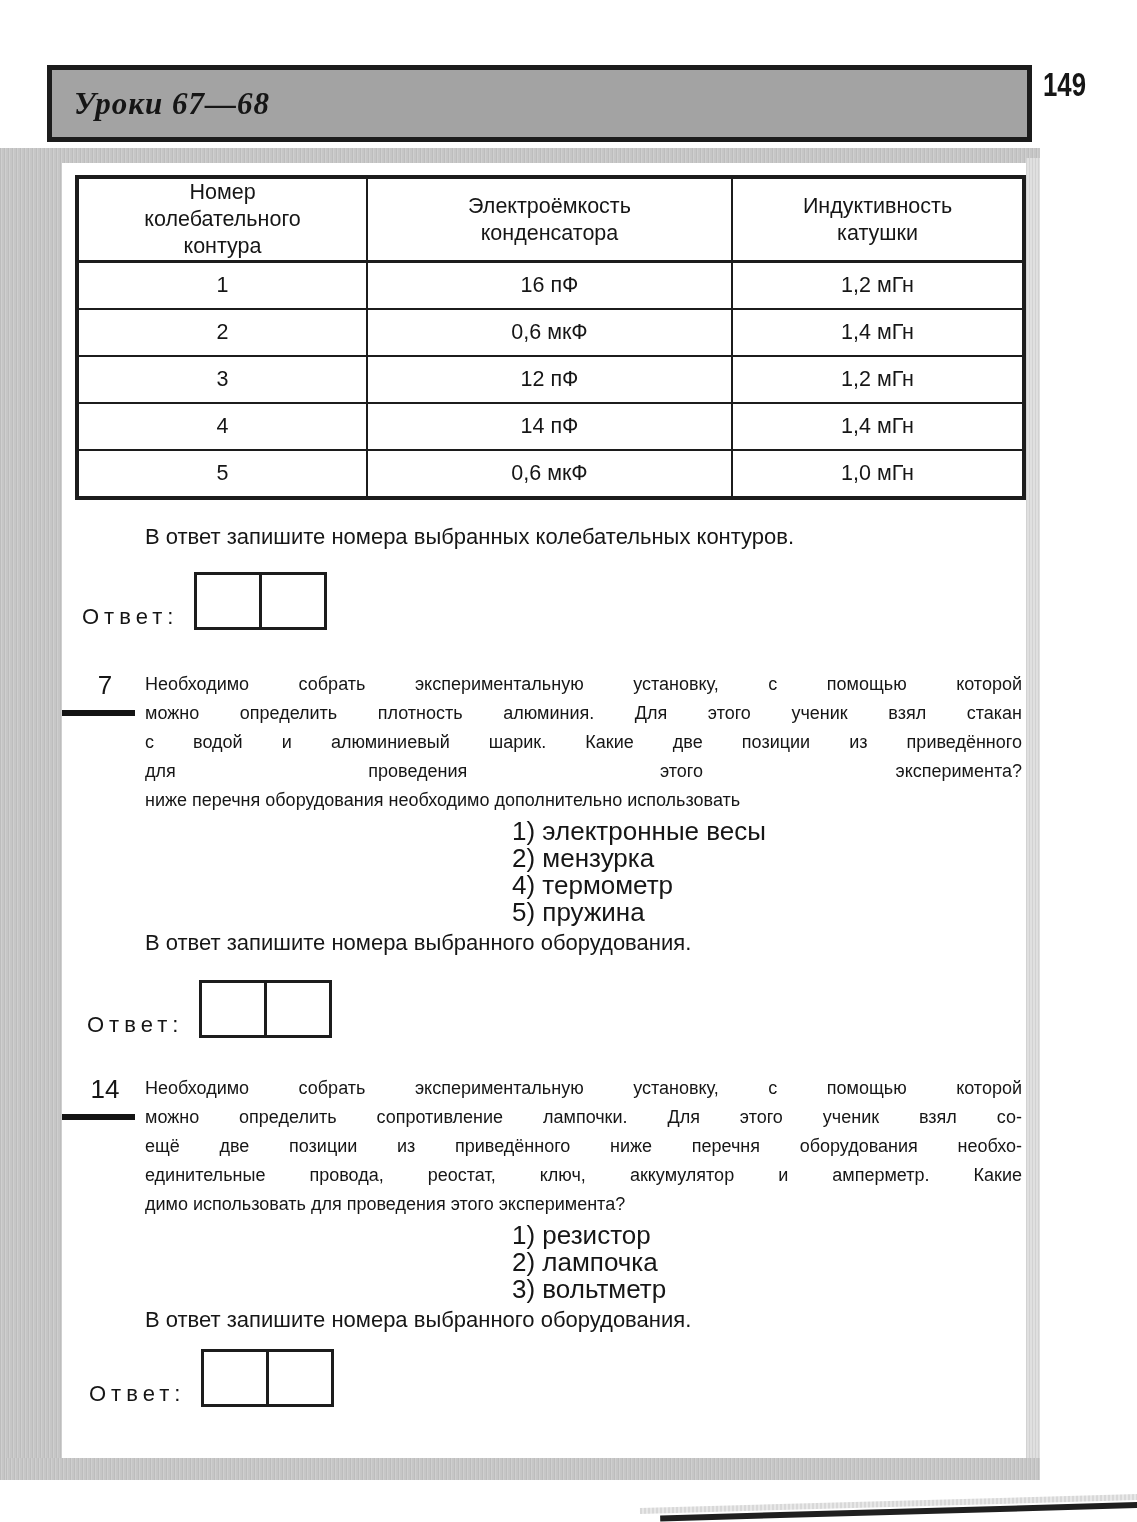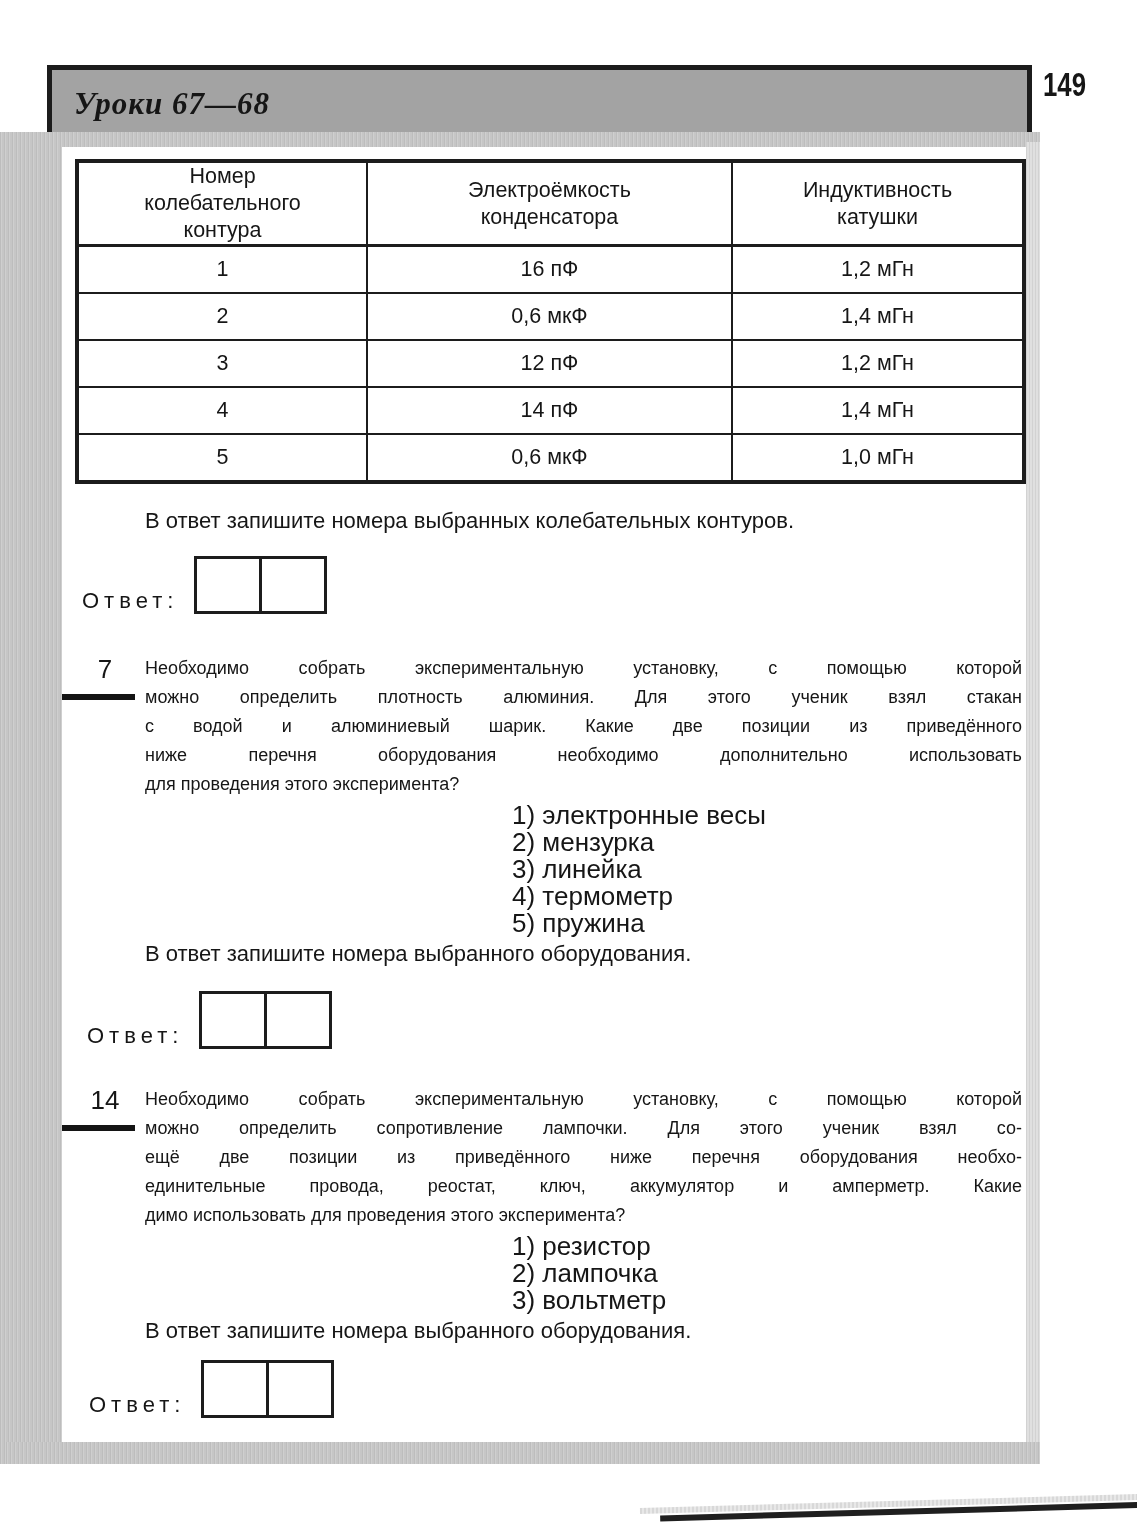--- a/index.html
+++ b/index.html
@@ -18,21 +18,21 @@
     font-family:"Liberation Serif", serif;
     font-style:italic;font-weight:bold;font-size:31px;
     padding-left:22px;letter-spacing:1px;
   }
   .page-number{
     position:absolute;left:1043px;top:66px;
     font-weight:bold;font-size:33px;letter-spacing:0px;
     transform:scaleX(0.78);transform-origin:left top;
   }
   
-  .worksheet{position:absolute;left:0;top:132px;width:1040px;height:1332px;background:#ffffff;}
+  .worksheet{position:absolute;left:0;top:148px;width:1040px;height:1332px;background:#ffffff;}
   .strip{
     position:absolute;
     background:repeating-linear-gradient(90deg,#bdbdbd 0 1px,#cfcfcf 1px 2px,#c6c6c6 2px 4px);
   }
   .strip-top{left:0;top:0;width:1040px;height:15px;}
   .strip-left{left:0;top:0;width:62px;height:1332px;}
   .strip-right{left:1026px;top:10px;width:14px;height:1322px;background:repeating-linear-gradient(90deg,#d2d2d2 0 1px,#e0e0e0 1px 3px);}
   .strip-bottom{left:6px;top:1310px;width:1034px;height:22px;}
   .ws-content{position:absolute;left:62px;top:15px;width:964px;padding-left:13px;box-sizing:border-box;}
   
@@ -159,28 +159,27 @@
         <div class="qnum-wrap">
           <div class="qnum">7</div>
           <div class="qrule"></div>
         </div>
         <div class="qtext">
           <div class="qlines">
 
           <div class="qline">Необходимо собрать экспериментальную установку, с помощью которой</div>
               <div class="qline">можно определить плотность алюминия. Для этого ученик взял стакан</div>
               <div class="qline">с водой и алюминиевый шарик. Какие две позиции из приведённого</div>
+              <div class="qline">для проведения этого эксперимента?</div>
               <div class="qline">ниже перечня оборудования необходимо дополнительно использовать</div>
-              <div class="qline">для проведения этого эксперимента?</div>
             </div>
           <div class="opts">
 
           <div class="opt">1) электронные весы</div>
               <div class="opt">2) мензурка</div>
-              <div class="opt">3) линейка</div>
               <div class="opt">4) термометр</div>
               <div class="opt">5) пружина</div>
             </div>
           <p class="instruction" style="margin-left:0;margin-top:4px;">В ответ запишите номера выбранного оборудования.</p>
         </div>
       </div>
 
       <div class="answer-row" style="margin-top:24px;margin-left:12px;">
         <span class="answer-label">Ответ:</span>
         <div class="answer-box">

